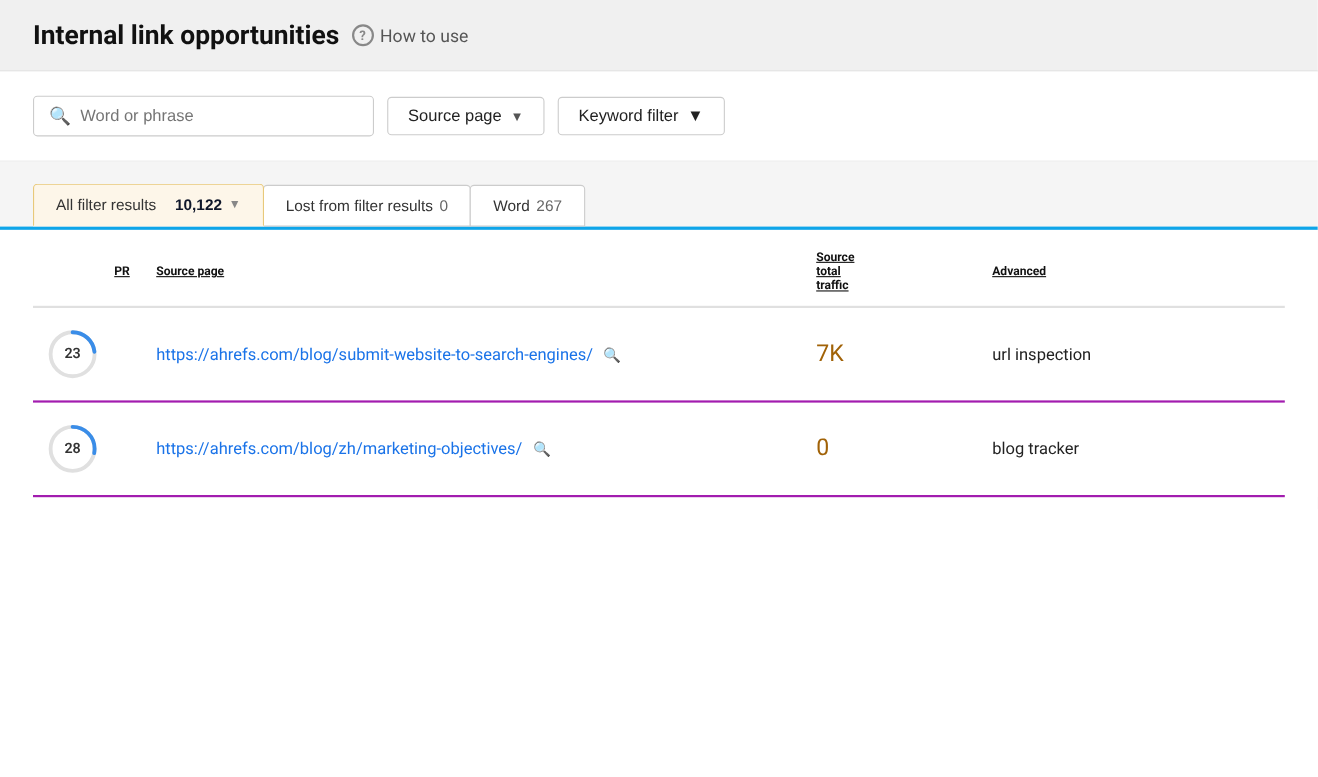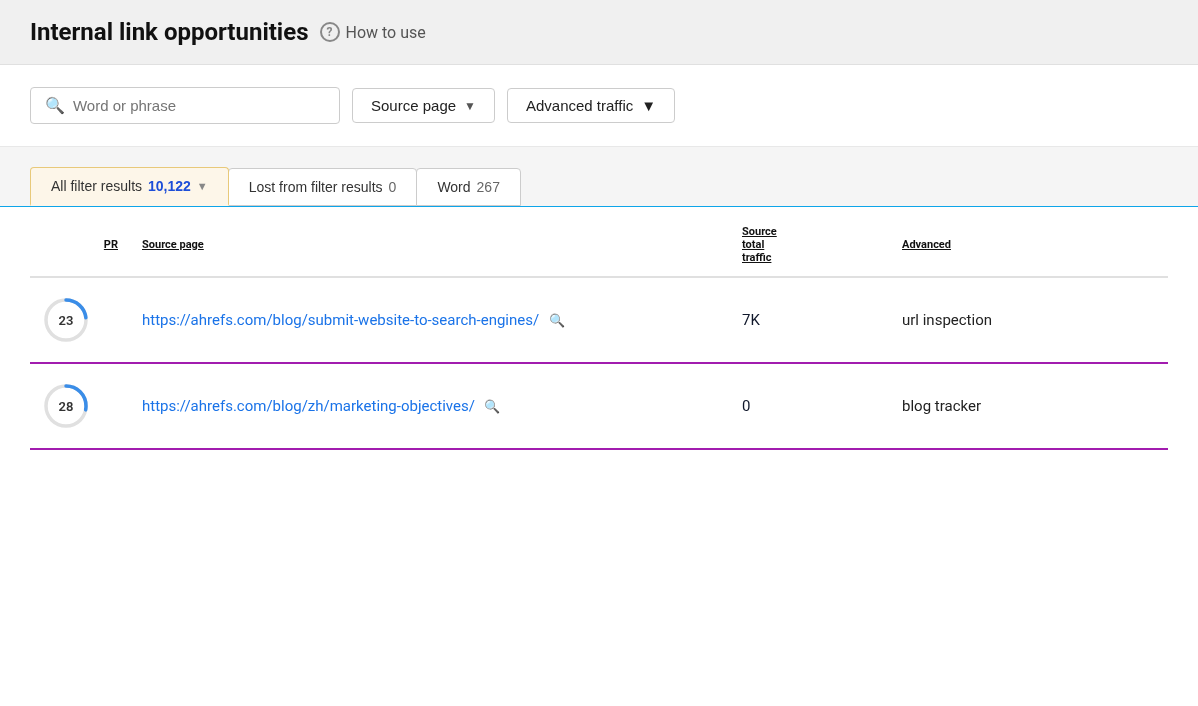--- a/index.html
+++ b/index.html
@@ -110,43 +110,44 @@
       gap: 8px;
       color: #222;
     }
 
     .tabs-section {
       background: #f5f5f5;
       padding: 20px 30px 0 30px;
       display: flex;
       align-items: center;
       gap: 0;
-      border-bottom: 1px solid #0ea5e9;
+      border-bottom: 3px solid #0ea5e9;
     }
     .tab-btn {
       padding: 10px 20px;
       border: 1.5px solid #ccc;
       border-radius: 4px 4px 0 0;
       font-size: 14px;
       cursor: pointer;
       background: #fff;
       display: flex;
       align-items: center;
       gap: 6px;
       margin-right: -1px;
     }
     .tab-btn.active {
       background: #fdf6e9;
       border-color: #e8c97a;
       border-bottom: 2px solid #fdf6e9;
       z-index: 1;
     }
     .tab-btn .tab-count {
-      color: #1d4ed8;
+      color: #0f172a;
       font-weight: 600;
+      margin-left: 11px;
     }
     .tab-btn.active .tab-label {
       color: #333;
       font-weight: 500;
     }
     .tab-btn .chevron-tab {
       font-size: 11px;
       color: #888;
     }
     .tab-btn.inactive {
@@ -207,22 +208,22 @@
       font-size: 15px;
       line-height: 1.5;
     }
     .search-link-icon {
       display: inline-block;
       margin-left: 6px;
       color: #888;
       font-size: 13px;
     }
     .traffic-cell {
-      font-size: 15px;
-      color: #0f172a;
+      font-size: 21px;
+      color: #a16207;
     }
     .keyword-cell {
       font-size: 15px;
       color: #222;
     }
 
     
     .circle-svg {
       transform: rotate(-90deg);
     }
@@ -245,21 +246,21 @@
   <div class="filter-bar">
     <div class="search-input-wrap">
       <span class="search-icon">🔍</span>
       <input class="search-input" type="text" placeholder="Word or phrase" style="">
     </div>
     <button class="dropdown-btn">
       <span>Source page</span>
       <span class="chevron">▼</span>
     </button>
     <button class="advanced-filter-btn">
-      <span>Advanced traffic</span>
+      <span>Keyword filter</span>
       <span class="chevron">▼</span>
     </button>
   </div>
 
   <div class="tabs-section">
     <button class="tab-btn active">
       <span class="tab-label">All filter results</span>
       <span class="tab-count">10,122</span>
       <span class="chevron-tab">▼</span>
     </button>

